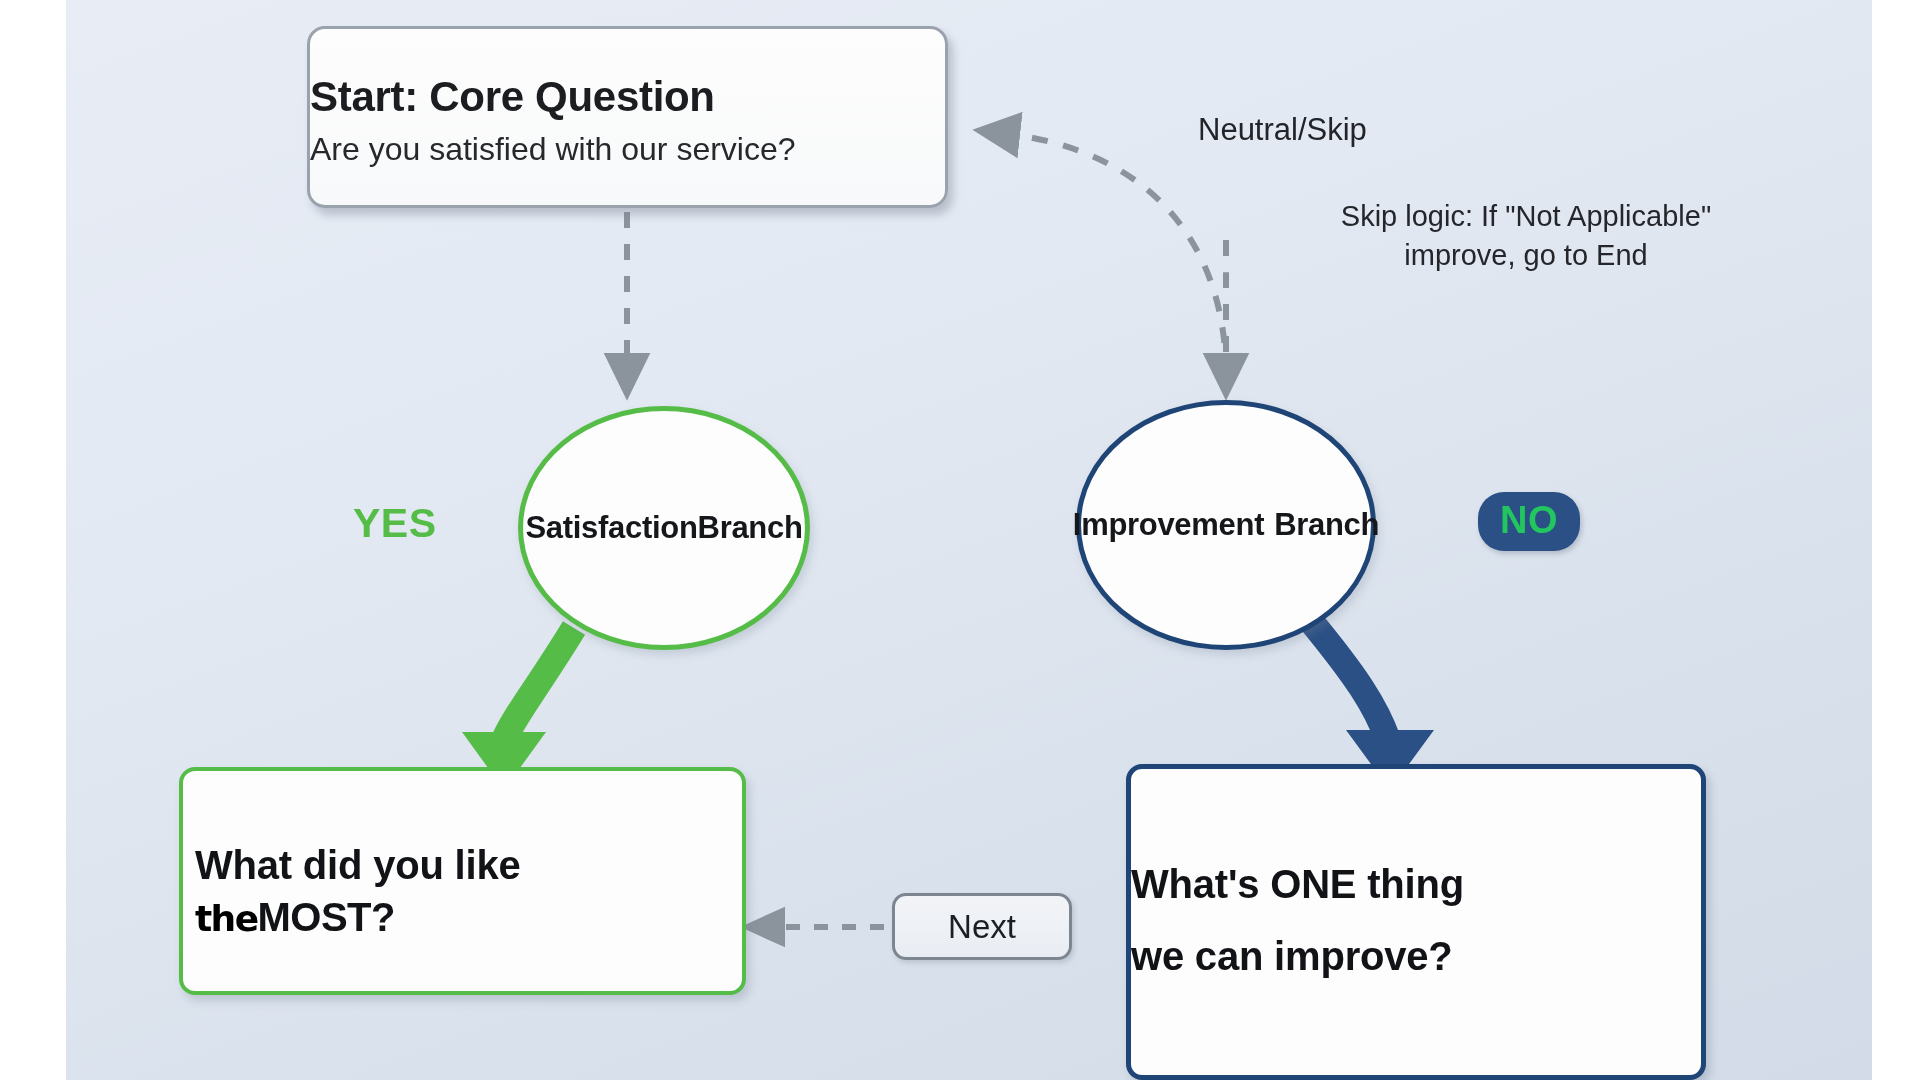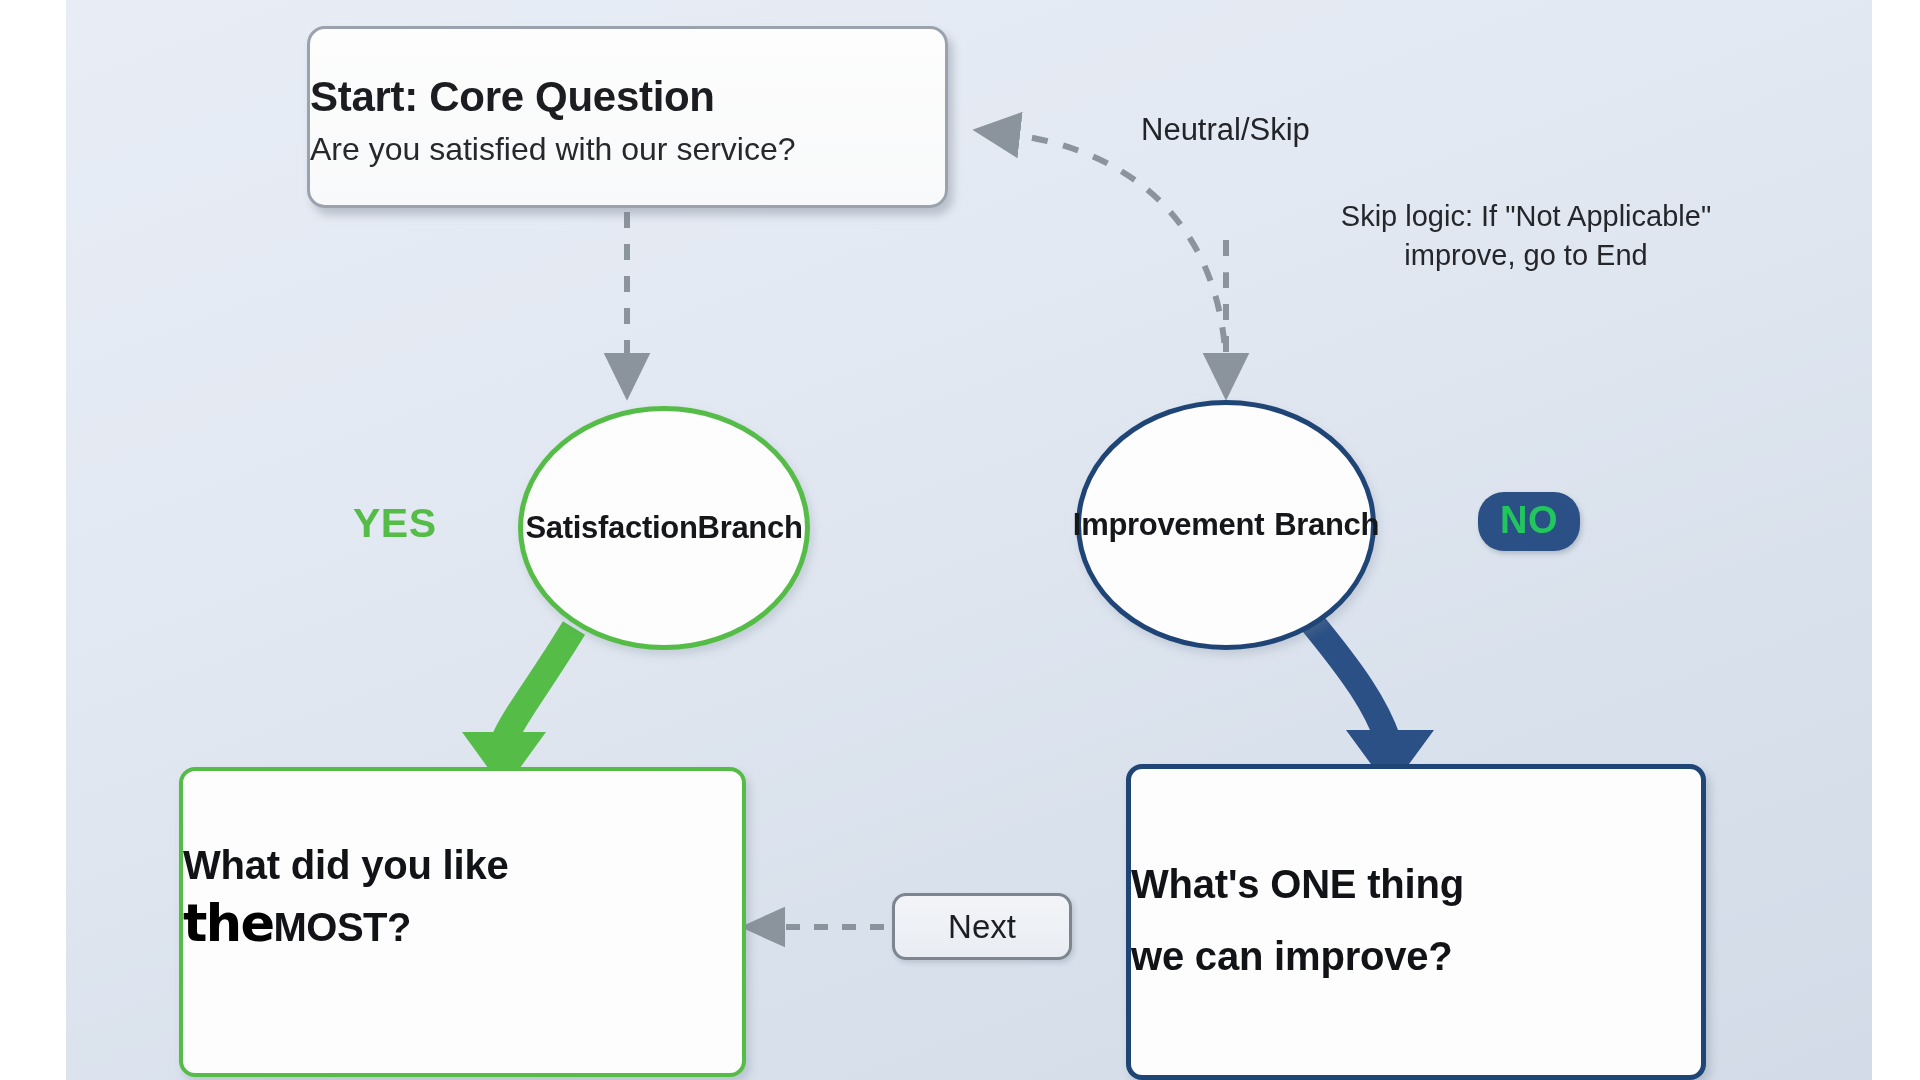--- a/index.html
+++ b/index.html
@@ -66,26 +66,27 @@
     font-size: 32px;
     font-weight: 400;
     color: #26282c;
     line-height: 1.05;
   }
 
   #yes-box {
     left: 113px;
     top: 767px;
     width: 567px;
-    height: 310px;
+    height: 228px;
     border: 4px solid #55bd47;
     border-radius: 16px;
     box-shadow: 4px 6px 8px rgba(120,135,150,0.30);
     background: #fdfdfd;
     padding-top: 68px;
+    padding-left: 12px;
   }
   #no-box {
     left: 1060px;
     top: 764px;
     width: 580px;
     height: 316px;
     border: 5px solid #1f4577;
     border-radius: 16px;
     box-shadow: 4px 6px 9px rgba(110,125,145,0.32);
     background: #fdfdfd;
@@ -98,21 +99,21 @@
     line-height: 1.30;
     text-align: center;
     letter-spacing: -0.2px;
   }
   .box-line.tight { letter-spacing: -0.5px; }
   .word-the {
     font-family: "DejaVu Sans", sans-serif;
     font-weight: 700;
     color: #000000;
     letter-spacing: -1.6px;
-    font-size: 51px;
+    font-size: 36px;
   }
 
   
   .node-circle {
     position: absolute;
     border-radius: 50%;
     background: #fdfdfd;
     display: flex;
     flex-direction: row;
     align-items: center;
@@ -165,21 +166,21 @@
     font-size: 38px;
     font-weight: 700;
     border-radius: 26px;
     letter-spacing: 0.5px;
     box-shadow: 2px 3px 5px rgba(100,115,135,0.35);
   }
 
   
   #neutral-label {
     position: absolute;
-    left: 1075px;
+    left: 1132px;
     top: 112px;
     font-size: 31px;
     color: #22242a;
     font-weight: 400;
     white-space: nowrap;
   }
   #skip-logic {
     position: absolute;
     left: 1215px;
     top: 197px;

